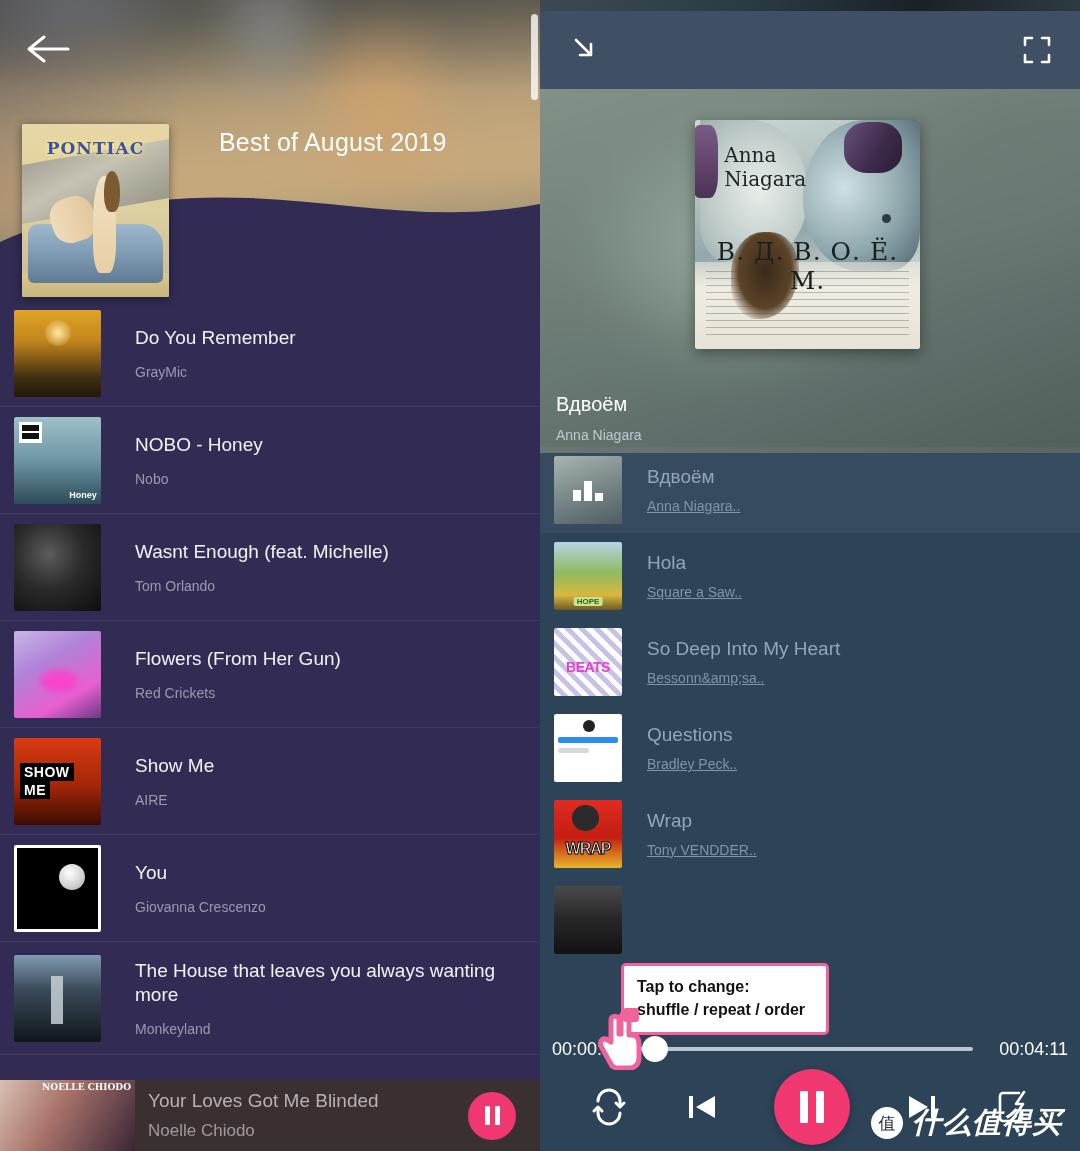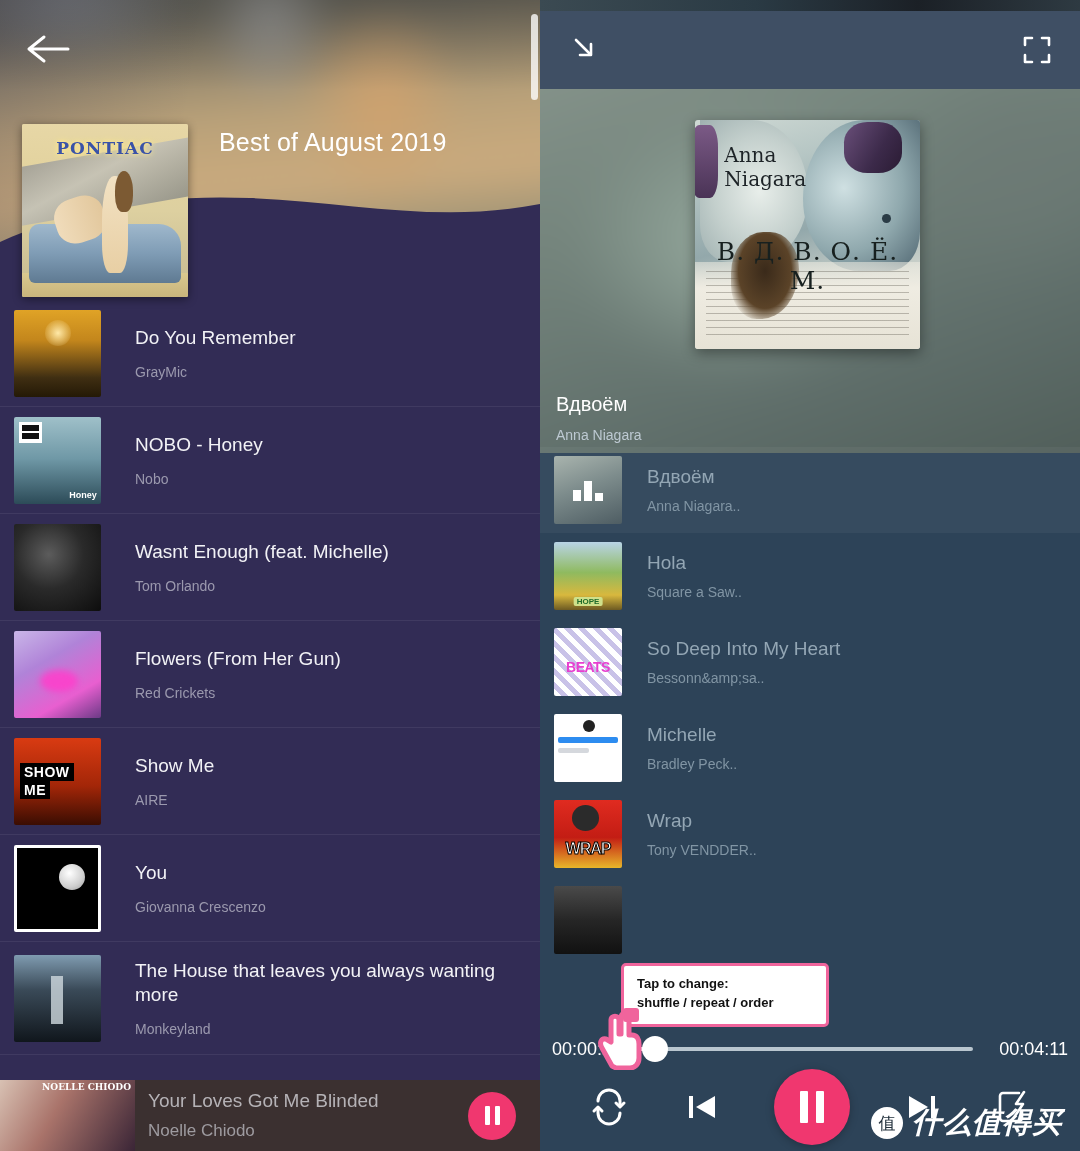--- a/index.html
+++ b/index.html
@@ -26,21 +26,21 @@
       linear-gradient(100deg, rgba(40,36,70,.18) 0%, rgba(40,36,70,0) 35%),
       linear-gradient(180deg, rgba(0,0,0,.22) 0%, rgba(0,0,0,0) 30%);
   }
   
   .wave{ position:absolute; left:0; right:0; bottom:0; height:150px; z-index:3; }
   .wave svg{ display:block; width:100%; height:100%; }
 
   .back-btn{ position:absolute; left:26px; top:32px; width:44px; height:34px; z-index:6; cursor:pointer; }
   .back-btn svg{ width:44px; height:34px; }
 
-  .cover-art{ position:absolute; left:22px; top:124px; width:166px; height:173px; z-index:5;
+  .cover-art{ position:absolute; left:22px; top:124px; width:147px; height:173px; z-index:5;
     border-radius:2px; overflow:hidden; box-shadow:0 2px 10px rgba(0,0,0,.45);
     background:#d8c79a; }
   .cov-inner{ position:absolute; inset:0;
     background:
       linear-gradient(180deg,#e7d7a6 0%,#e3d39f 25%,#ddd0a0 50%,#cfc397 78%,#c6bb90 100%);
   }
   .cov-bridge{ position:absolute; left:-5%; top:16%; width:110%; height:34%;
      background:linear-gradient(160deg, rgba(150,150,148,.95) 0%, rgba(190,190,186,.9) 40%, rgba(130,132,130,.9) 100%);
      transform:skewY(-10deg); opacity:.85; }
   .cov-car{ position:absolute; left:4%; bottom:8%; width:92%; height:34%;
@@ -170,21 +170,21 @@
 
   
   .queue{ position:absolute; left:0; right:0; top:447px; bottom:124px; overflow:hidden; }
   .qrow{ position:relative; display:flex; align-items:center; height:86px;
      padding:0 14px; cursor:pointer; }
   .qrow.current{ background:rgba(255,255,255,.045); }
   .qthumb{ width:68px; height:68px; flex:0 0 68px; position:relative; overflow:hidden;
      border-radius:2px; background:#1d2c38; }
   .qmeta{ margin-left:25px; min-width:0; }
   .qname{ font-size:19px; color:#93a6b4; }
-  .qartist{ margin-top:10px; font-size:14px; color:#8195a4; }
+  .qartist{ margin-top:10px; font-size:14px; color:#8195a4;text-decoration:underline; }
   .eq{ position:absolute; left:50%; top:52%; transform:translate(-50%,-50%);
      display:flex; align-items:flex-end; gap:3px; height:20px; }
   .eq i{ width:8px; background:#fff; display:block; }
   .eq i:nth-child(1){ height:11px; } .eq i:nth-child(2){ height:20px; } .eq i:nth-child(3){ height:8px; }
 
   .q-anna{ background:linear-gradient(160deg,#a9b4ae 0%,#7d8c8c 45%,#4e5d63 100%); }
   .q-hola{ background:linear-gradient(180deg,#b9d4e6 0%,#8fba5f 45%,#d8b83e 78%,#6d5a22 100%); }
   .q-hola::after{ content:"HOPE"; position:absolute; left:50%; bottom:4px; transform:translateX(-50%);
      font-size:8px; font-weight:bold; color:#1f6b2a; background:#cfe08a; padding:0 3px; border-radius:2px; }
   .q-beats{ background:repeating-linear-gradient(45deg,#ffffff 0 5px,#c9c2e8 5px 10px); }
@@ -219,21 +219,21 @@
   .ctrl{ display:flex; align-items:center; justify-content:center; cursor:pointer; }
   .ctrl svg{ display:block; }
   .playpause{ width:76px; height:76px; border-radius:50%; background:#f0376f;
      display:flex; align-items:center; justify-content:center; cursor:pointer;
      box-shadow:0 2px 8px rgba(0,0,0,.25); }
   .playpause i{ width:8px; height:32px; background:#fff; margin:0 4px; display:block; border-radius:1px; }
 
   
   .tooltip{ position:absolute; left:621px; top:963px; z-index:20; width:208px;
      background:#fff; border:3px solid #f0649c; border-radius:5px; padding:9px 13px 11px; }
-  .tooltip div{ font-size:13px; font-weight:bold; color:#111; line-height:1.45; }
+  .tooltip div{ font-size:16px; font-weight:bold; color:#111; line-height:1.45; }
 
   
   .cursor{ position:absolute; left:592px; top:1008px; z-index:21; width:52px; height:62px; }
   .cursor svg{ width:52px; height:62px; display:block; }
 
   
   .watermark{ position:absolute; right:18px; bottom:8px; z-index:22;
      display:flex; align-items:center; gap:9px; }
   .wm-logo{ width:32px; height:32px; border-radius:50%; background:#fff; color:#22303c;
      font-size:17px; display:flex; align-items:center; justify-content:center;
@@ -431,21 +431,21 @@
           <div class="qartist">Bessonn&amp;amp;sa..</div>
         </div>
       </div>
       <div class="qrow">
         <div class="qthumb q-quest">
           <span class="av"></span>
             <span class="bar"></span>
             <span class="bar2"></span>
         </div>
         <div class="qmeta">
-          <div class="qname">Michelle</div>
+          <div class="qname">Questions</div>
           <div class="qartist">Bradley Peck..</div>
         </div>
       </div>
       <div class="qrow">
         <div class="qthumb q-wrap">
             <span class="hd"></span>
           </div>
         <div class="qmeta">
           <div class="qname">Wrap</div>
           <div class="qartist">Tony VENDDER..</div>

